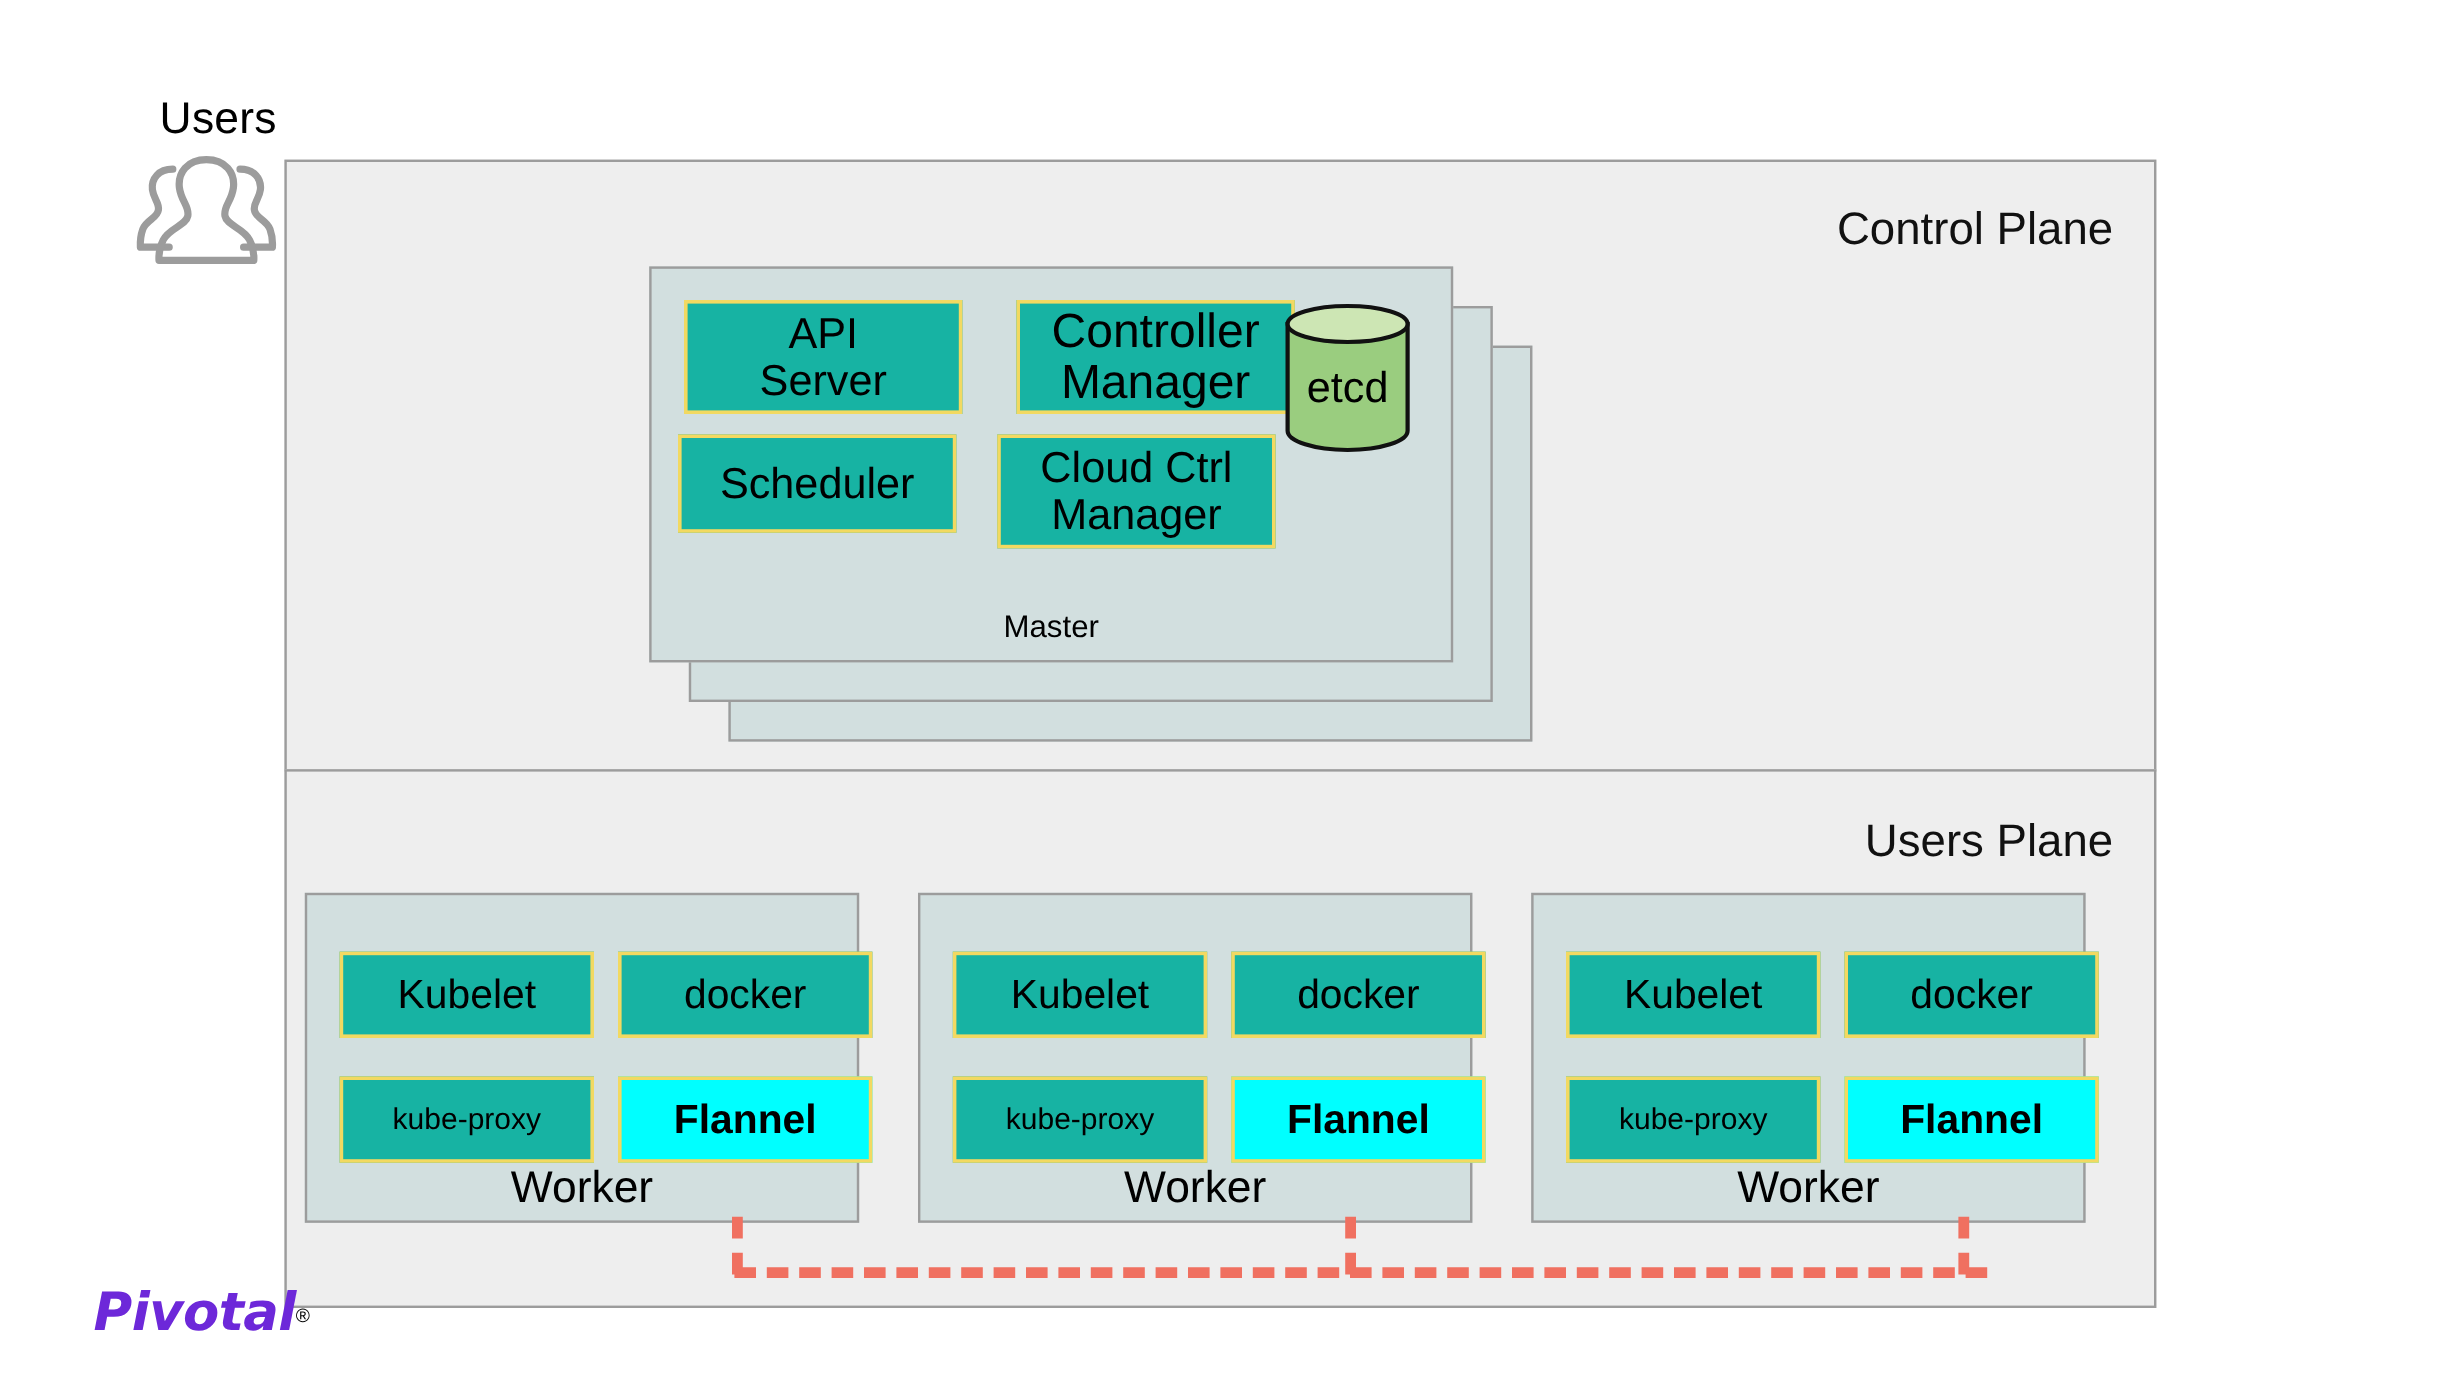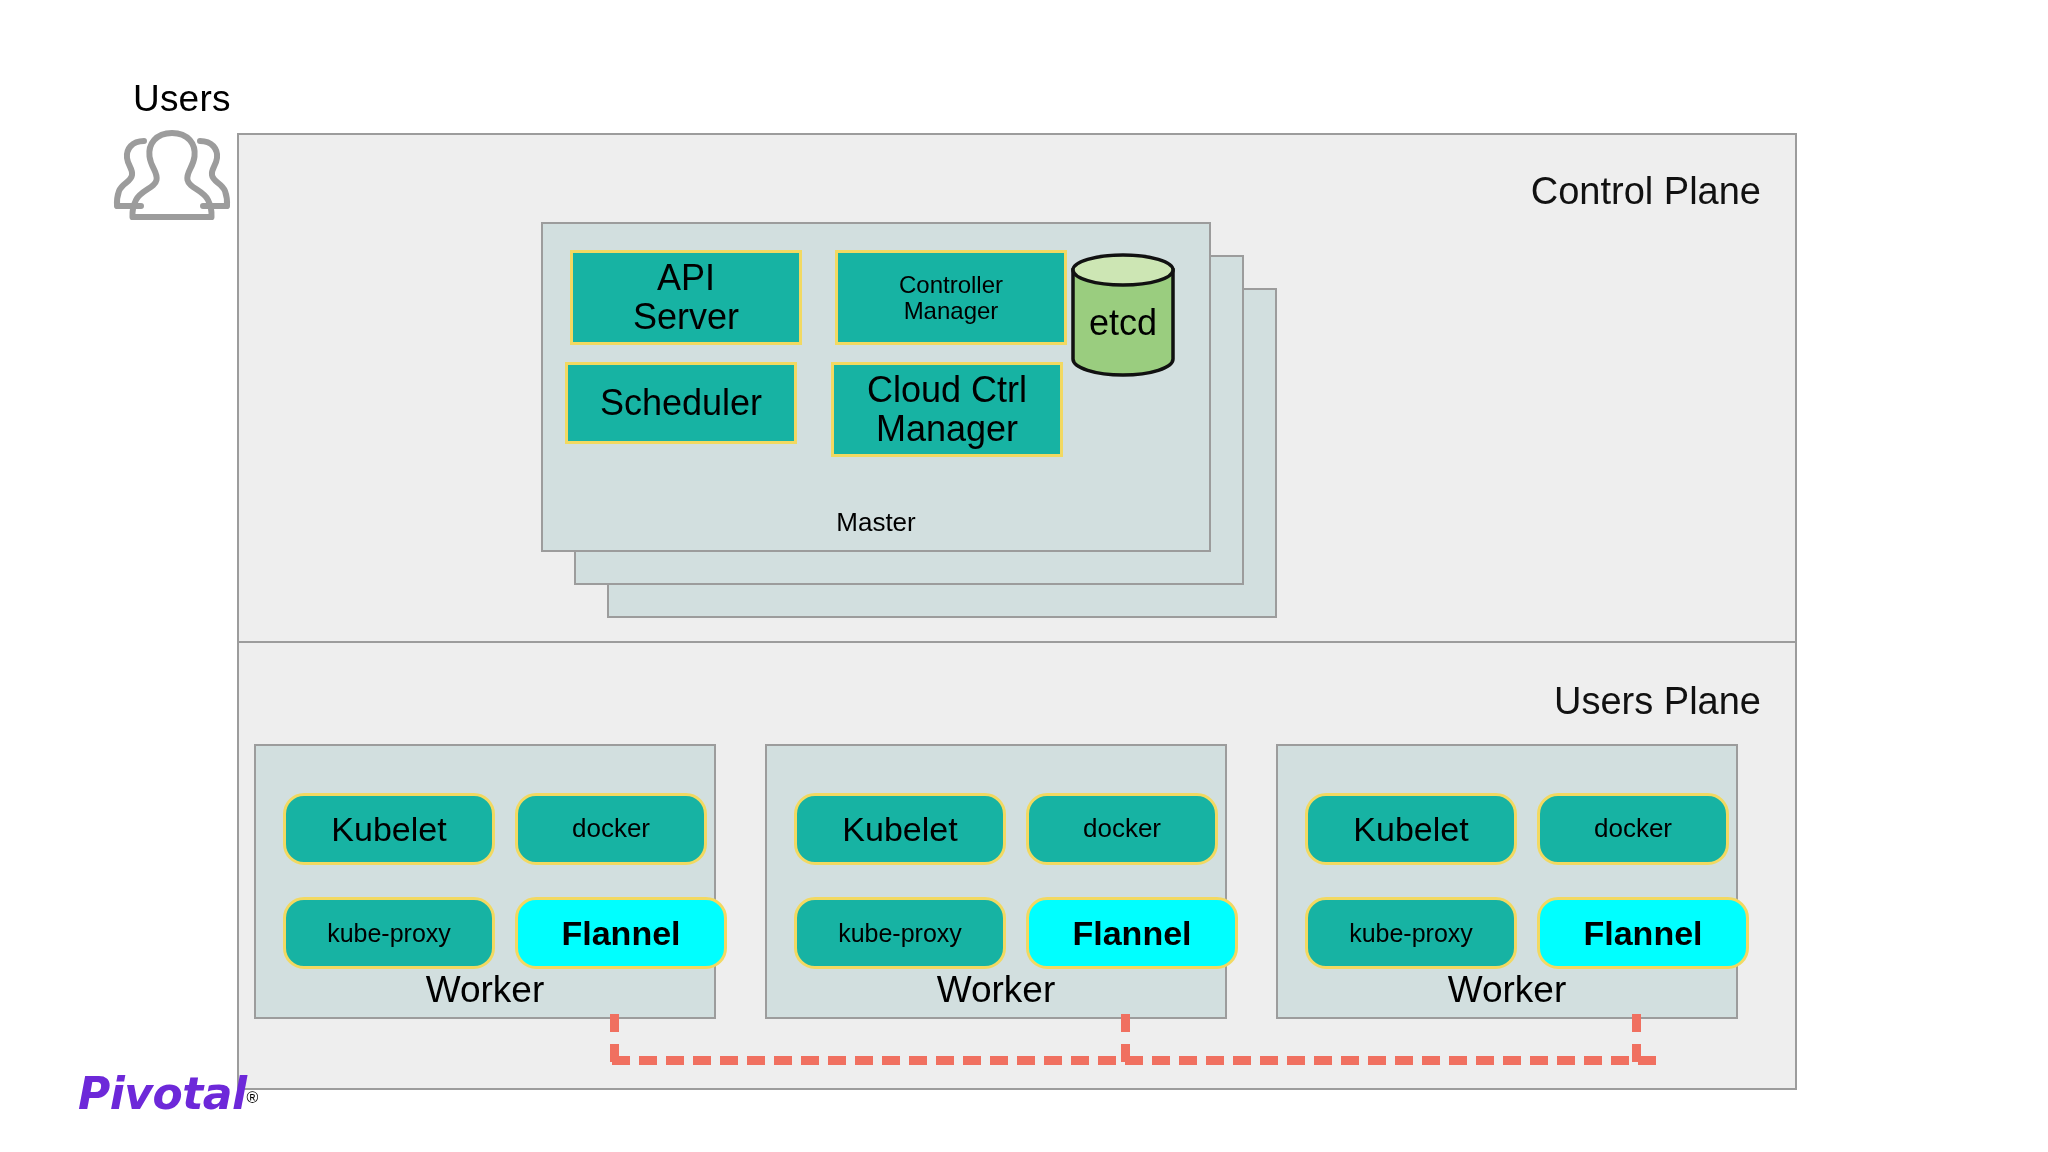--- a/index.html
+++ b/index.html
@@ -50,21 +50,21 @@
   
   .chip{
     position:absolute;box-sizing:border-box;
     border:3px solid #F2D961;background:#17B3A3;
     display:flex;align-items:center;justify-content:center;
     text-align:center;line-height:1.06;color:#000;
   }
   .chip.cyan{background:#00FFFF;}
 
   #chip-api-server     {left:27px; top:26px; width:232px;height:95px;font-size:36px;}
-  #chip-controller-mgr {left:292px;top:26px;width:232px;height:95px;font-size:24px;}
+  #chip-controller-mgr {left:304px;top:26px;width:232px;height:95px;font-size:40px;}
   #chip-scheduler      {left:22px; top:138px;width:232px;height:82px;font-size:36px;}
   #chip-cloud-ctrl-mgr {left:288px;top:138px;width:232px;height:95px;font-size:36px;}
 
   
   #etcd{position:absolute;left:1069px;top:252px;width:108px;height:125px;}
   #etcd-label{
     position:absolute;left:0;right:0;top:50px;text-align:center;
     font-size:36px;color:#000;pointer-events:none;
   }
 
@@ -74,24 +74,24 @@
     background:#D2DFDF;border:2px solid #9C9C9C;box-sizing:border-box;
   }
   #worker-1{left:254px;}
   #worker-2{left:765px;}
   #worker-3{left:1276px;}
   .worker-label{
     position:absolute;left:0;right:0;bottom:6px;text-align:center;
     font-size:37px;color:#000;
   }
   .w-chip-kubelet {left:27px; top:47px; width:212px;height:72px;font-size:34px;}
-  .w-chip-docker  {left:259px;top:47px; width:192px;height:72px;font-size:26px;}
+  .w-chip-docker  {left:259px;top:47px; width:212px;height:72px;font-size:34px;}
   .w-chip-proxy   {left:27px; top:151px;width:212px;height:72px;font-size:25px;}
   .w-chip-flannel {left:259px;top:151px;width:212px;height:72px;font-size:34px;font-weight:bold;}
-  .worker-box .chip{position:absolute;border-radius:21px;}
+  .worker-box .chip{position:absolute;}
 
   
   .net-stub{
     position:absolute;width:9px;background:transparent;
     border-left:9px dashed #F07060;
   }
   #net-stub-1{left:610px; top:1014px;height:48px;}
   #net-stub-2{left:1121px;top:1014px;height:48px;}
   #net-stub-3{left:1632px;top:1014px;height:48px;}
   #net-bus{

